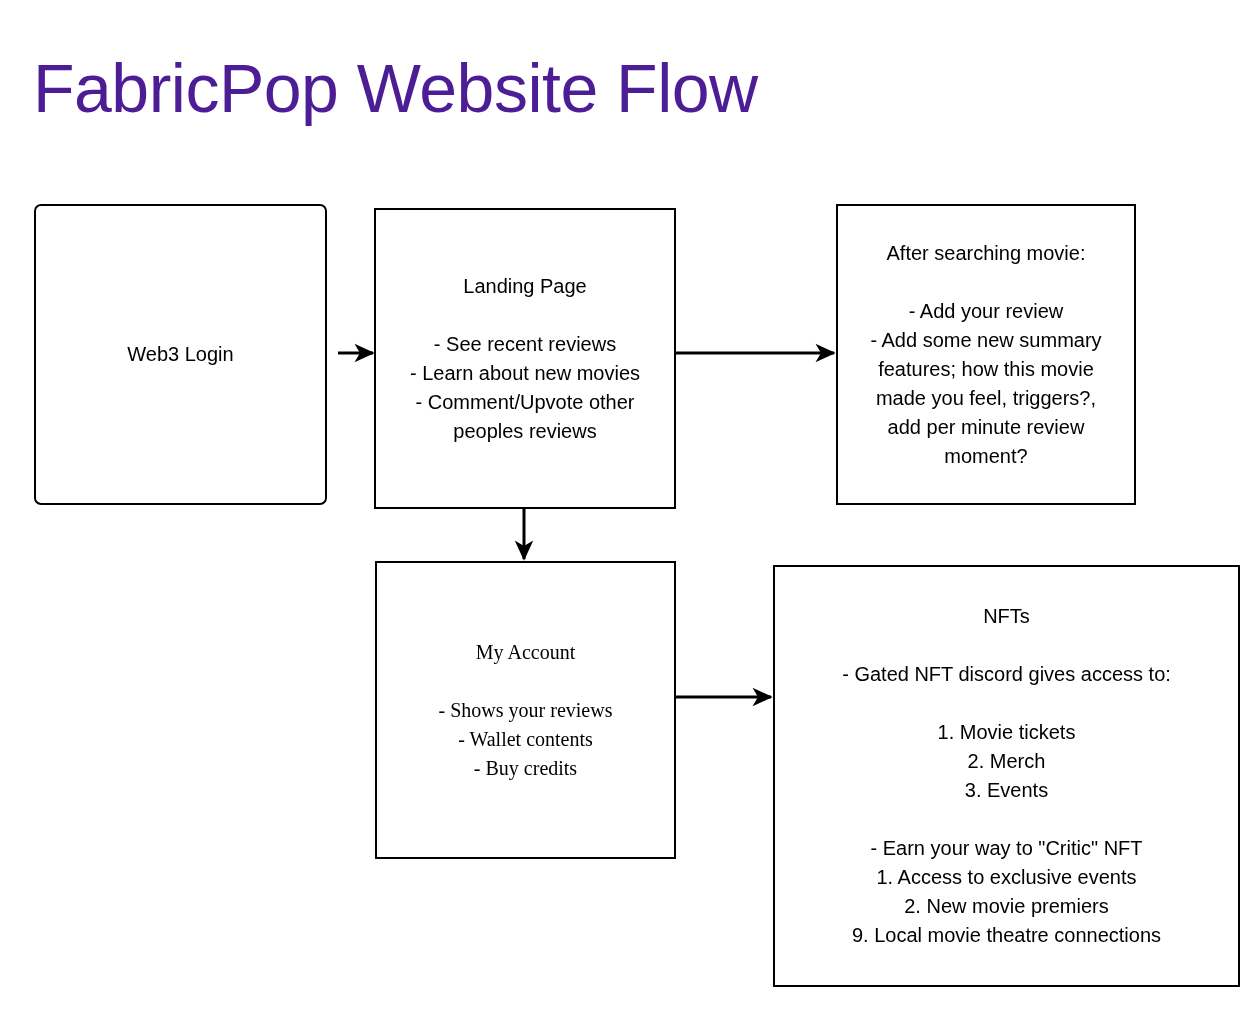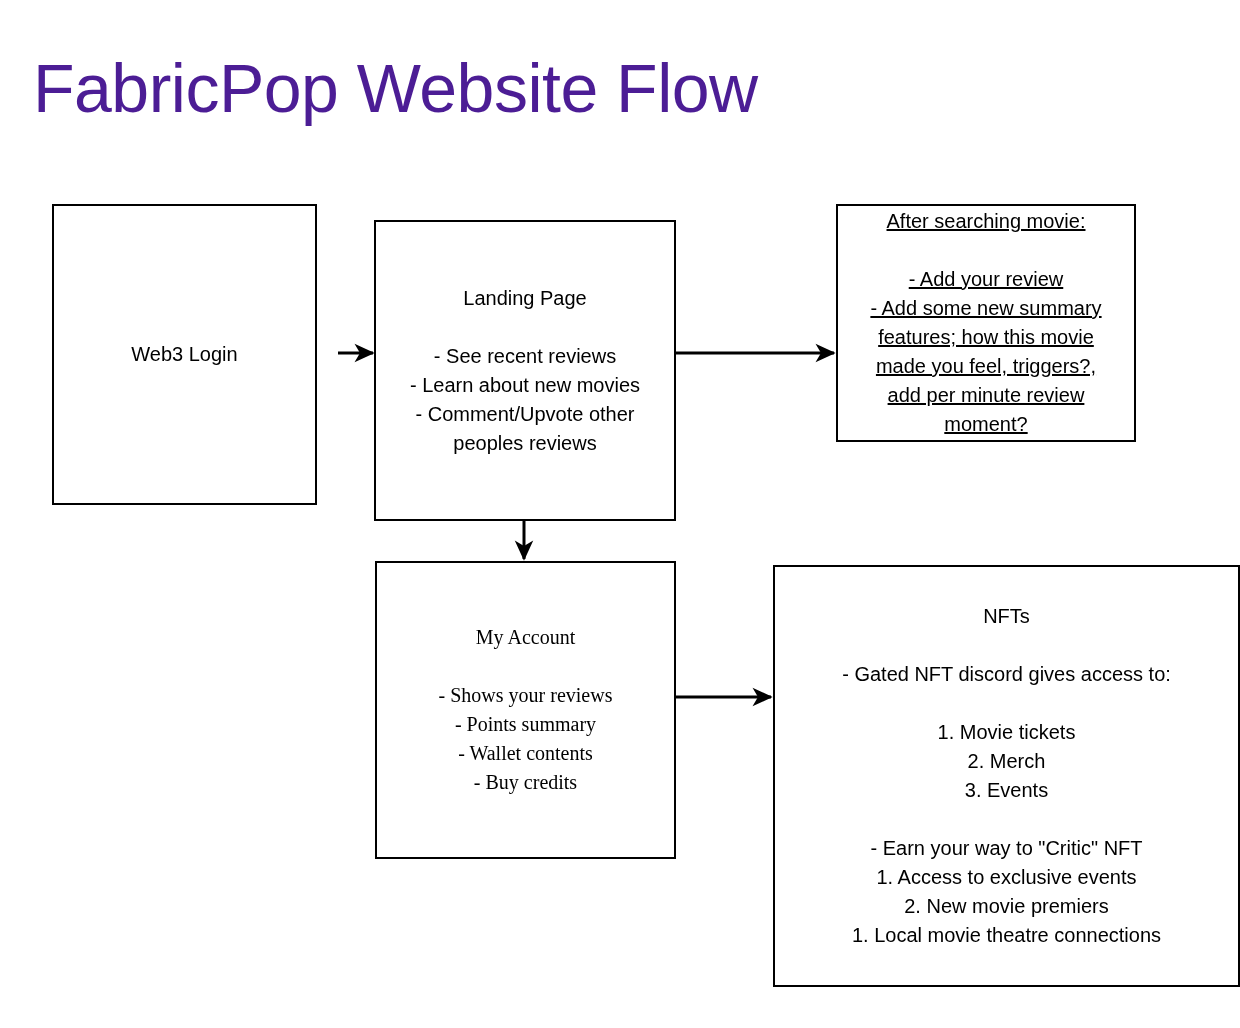--- a/index.html
+++ b/index.html
@@ -58,23 +58,23 @@
     font-size: 20px;
     line-height: 29px;
     margin-top: 29px;
   }
 
   .node-line { white-space: nowrap; }
 
   .spacer-line { height: 29px; }
 
   
-  #node-web3-login      { left: 52px;  top: 204px; width: 265px; height: 301px; }
-  #node-landing-page    { left: 374px; top: 220px; width: 302px; height: 301px; }
-  #node-after-search    { left: 836px; top: 204px; width: 300px; height: 238px; text-decoration: underline; }
+  #node-web3-login      { left: 34px;  top: 204px; width: 293px; height: 301px; border-radius: 7px; }
+  #node-landing-page    { left: 374px; top: 208px; width: 302px; height: 301px; }
+  #node-after-search    { left: 836px; top: 204px; width: 300px; height: 301px; }
   #node-my-account      { left: 375px; top: 561px; width: 301px; height: 298px; font-family: Liberation Serif, serif; }
   #node-nfts            { left: 773px; top: 565px; width: 467px; height: 422px; }
 
   
   #arrows {
     position: absolute;
     left: 0;
     top: 0;
     width: 1240px;
     height: 1028px;
@@ -135,35 +135,34 @@
       <div class="node-line">made you feel, triggers?,</div>
       <div class="node-line">add per minute review</div>
       <div class="node-line">moment?</div>
     </div>
   </div>
 
   <div class="node" id="node-my-account">
     <div class="node-title">My Account</div>
     <div class="node-lines">
       <div class="node-line">- Shows your reviews</div>
-      <div class="node-line">- Points summary</div>
       <div class="node-line">- Wallet contents</div>
       <div class="node-line">- Buy credits</div>
     </div>
   </div>
 
   <div class="node" id="node-nfts">
     <div class="node-title">NFTs</div>
     <div class="node-lines">
       <div class="node-line">- Gated NFT discord gives access to:</div>
       <div class="node-line spacer-line"></div>
       <div class="node-line">1. Movie tickets</div>
       <div class="node-line">2. Merch</div>
       <div class="node-line">3. Events</div>
       <div class="node-line spacer-line"></div>
       <div class="node-line">- Earn your way to "Critic" NFT</div>
       <div class="node-line">1. Access to exclusive events</div>
       <div class="node-line">2. New movie premiers</div>
-      <div class="node-line">1. Local movie theatre connections</div>
+      <div class="node-line">9. Local movie theatre connections</div>
     </div>
   </div>
 
 </div>
 
 </body></html>

